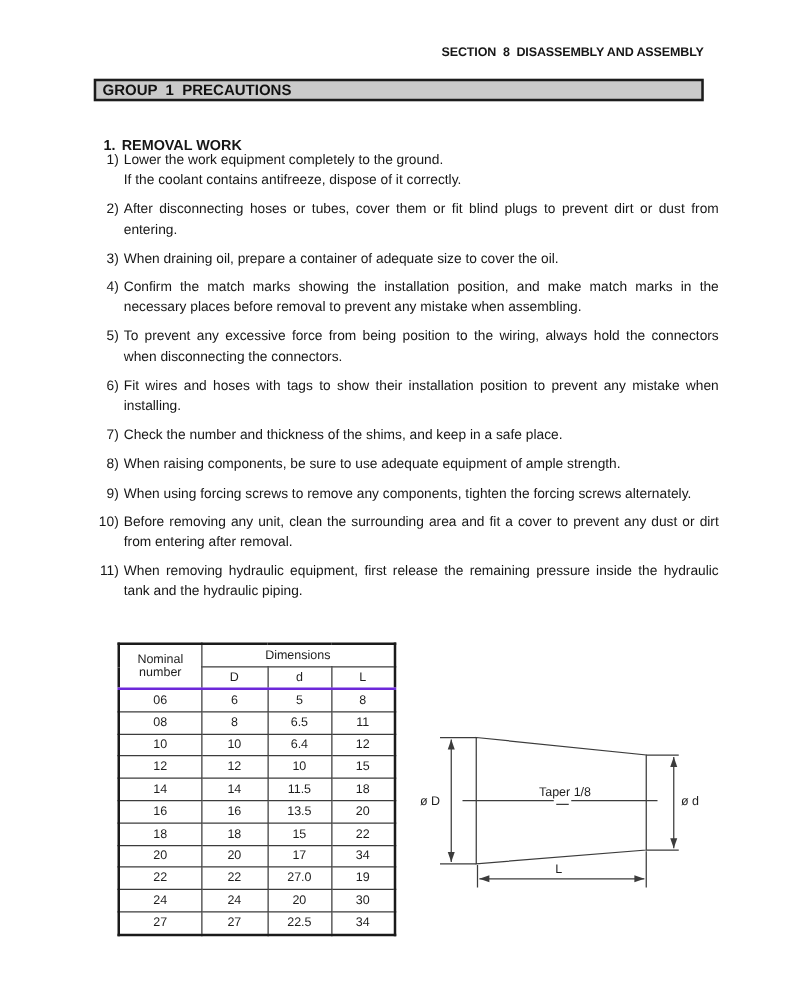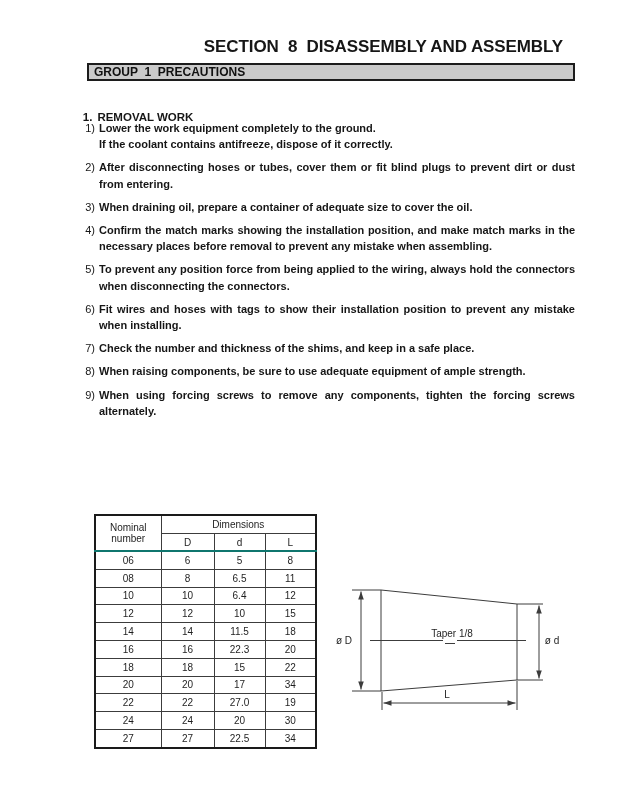--- a/index.html
+++ b/index.html
@@ -11,38 +11,37 @@
     font-family: "Liberation Sans", sans-serif;
     color: #161616;
     overflow: hidden;
   }
 
   
   .doc-title {
     position: absolute;
     top: 37px;
     right: 72px;
-    font-size: 17px;
+    font-size: 10px;
     font-weight: bold;
     letter-spacing: -0.1px;
     white-space: pre;
   }
   .group-bar {
     position: absolute;
     left: 75px;
     top: 63px;
     width: 488px;
     height: 18px;
     box-sizing: border-box;
     background: #cacaca;
     border: 2px solid #1c1c1c;
     display: flex;
     align-items: center;
     padding-left: 5px;
-    margin-left: 12px;
   }
   .group-title {
     font-size: 12px;
     font-weight: bold;
     white-space: pre;
     color: #111;
   }
 
   
   .removal-heading {
@@ -68,21 +67,20 @@
     width: 24px;
     min-width: 24px;
     text-align: right;
     padding-right: 4px;
     box-sizing: content-box;
   }
   .item .body {
     flex: 1;
     text-align: justify;
     white-space: pre-line;
-    font-weight: bold;
   }
 
   
   .cork-table {
     position: absolute;
     left: 94px;
     top: 514px;
     border-collapse: collapse;
     table-layout: fixed;
     border: 2px solid #1a1a1a;
@@ -92,21 +90,21 @@
     border: 1px solid #3c3c3c;
     font-weight: normal;
     text-align: center;
     vertical-align: middle;
     padding: 0;
     white-space: pre-line;
     color: #1e1e1e;
   }
   .cork-table thead tr.top-row th { height: 17px; }
   .cork-table thead tr.sub-row th { height: 16px; }
-  .cork-table thead { border-bottom: 2px solid #0f766e; }
+  .cork-table thead { border-bottom: 2px solid #6d28d9; }
   .cork-table tbody td { height: 16.8px; }
   .col-nominal { width: 66px; }
   .col-D { width: 53px; }
   .col-d { width: 51px; }
   .col-L { width: 51px; }
 
   
   .cork-diagram {
     position: absolute;
     left: 330px;
@@ -146,37 +144,45 @@
       <div class="item">
         <span class="num">3)</span>
         <div class="body">When draining oil, prepare a container of adequate size to cover the oil.</div>
       </div>
       <div class="item">
         <span class="num">4)</span>
         <div class="body">Confirm the match marks showing the installation position, and make match marks in the necessary places before removal to prevent any mistake when assembling.</div>
       </div>
       <div class="item">
         <span class="num">5)</span>
-        <div class="body">To prevent any position force from being applied to the wiring, always hold the connectors when disconnecting the connectors.</div>
+        <div class="body">To prevent any excessive force from being position to the wiring, always hold the connectors when disconnecting the connectors.</div>
       </div>
       <div class="item">
         <span class="num">6)</span>
         <div class="body">Fit wires and hoses with tags to show their installation position to prevent any mistake when installing.</div>
       </div>
       <div class="item">
         <span class="num">7)</span>
         <div class="body">Check the number and thickness of the shims, and keep in a safe place.</div>
       </div>
       <div class="item">
         <span class="num">8)</span>
         <div class="body">When raising components, be sure to use adequate equipment of ample strength.</div>
       </div>
       <div class="item">
         <span class="num">9)</span>
         <div class="body">When using forcing screws to remove any components, tighten the forcing screws alternately.</div>
+      </div>
+      <div class="item">
+        <span class="num">10)</span>
+        <div class="body">Before removing any unit, clean the surrounding area and fit a cover to prevent any dust or dirt from entering after removal.</div>
+      </div>
+      <div class="item">
+        <span class="num">11)</span>
+        <div class="body">When removing hydraulic equipment, first release the remaining pressure inside the hydraulic tank and the hydraulic piping.</div>
       </div>
     </div>
 
   <table class="cork-table">
     <colgroup>
       <col class="col-nominal">
         <col class="col-D">
         <col class="col-d">
         <col class="col-L">
     </colgroup>
@@ -219,21 +225,21 @@
         </tr>
         <tr>
           <td>14</td>
           <td>14</td>
           <td>11.5</td>
           <td>18</td>
         </tr>
         <tr>
           <td>16</td>
           <td>16</td>
-          <td>22.3</td>
+          <td>13.5</td>
           <td>20</td>
         </tr>
         <tr>
           <td>18</td>
           <td>18</td>
           <td>15</td>
           <td>22</td>
         </tr>
         <tr>
           <td>20</td>

